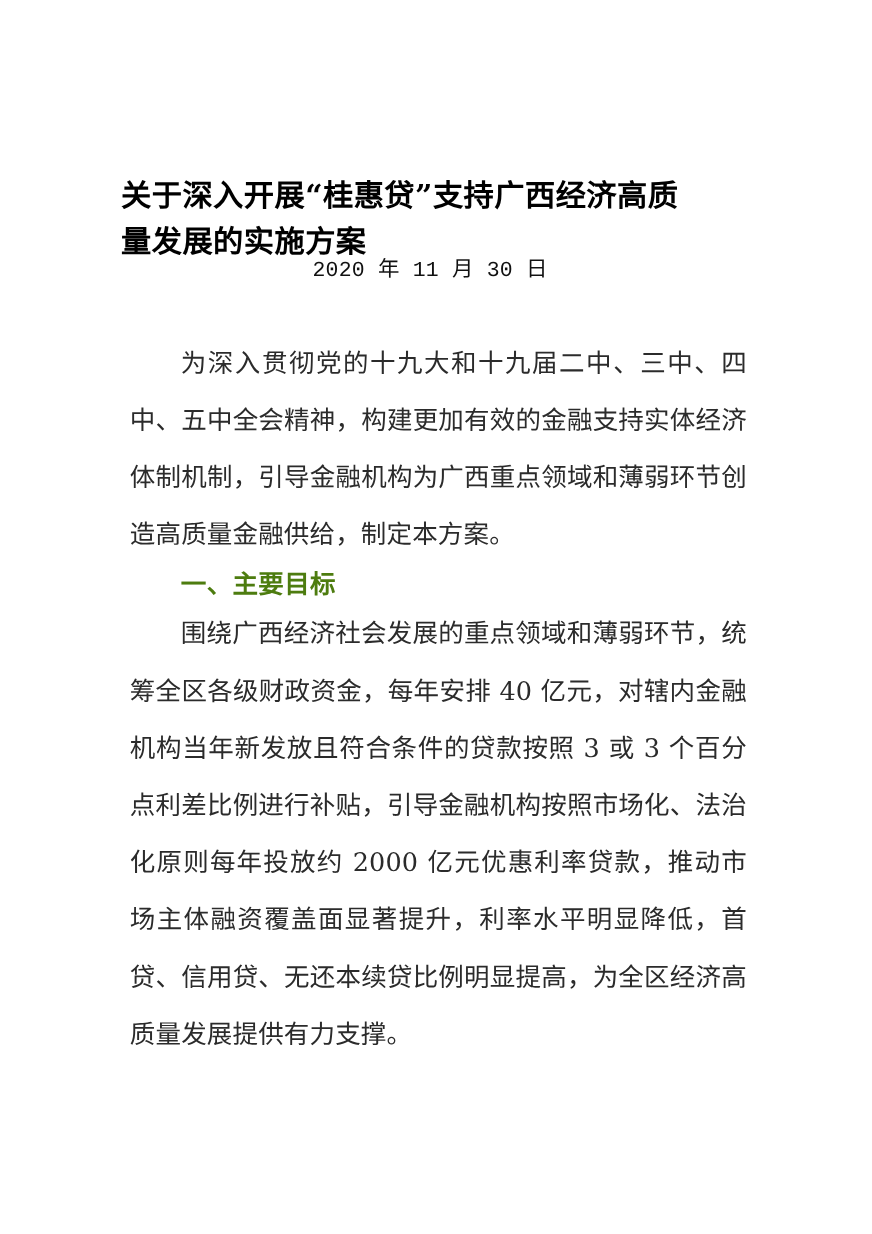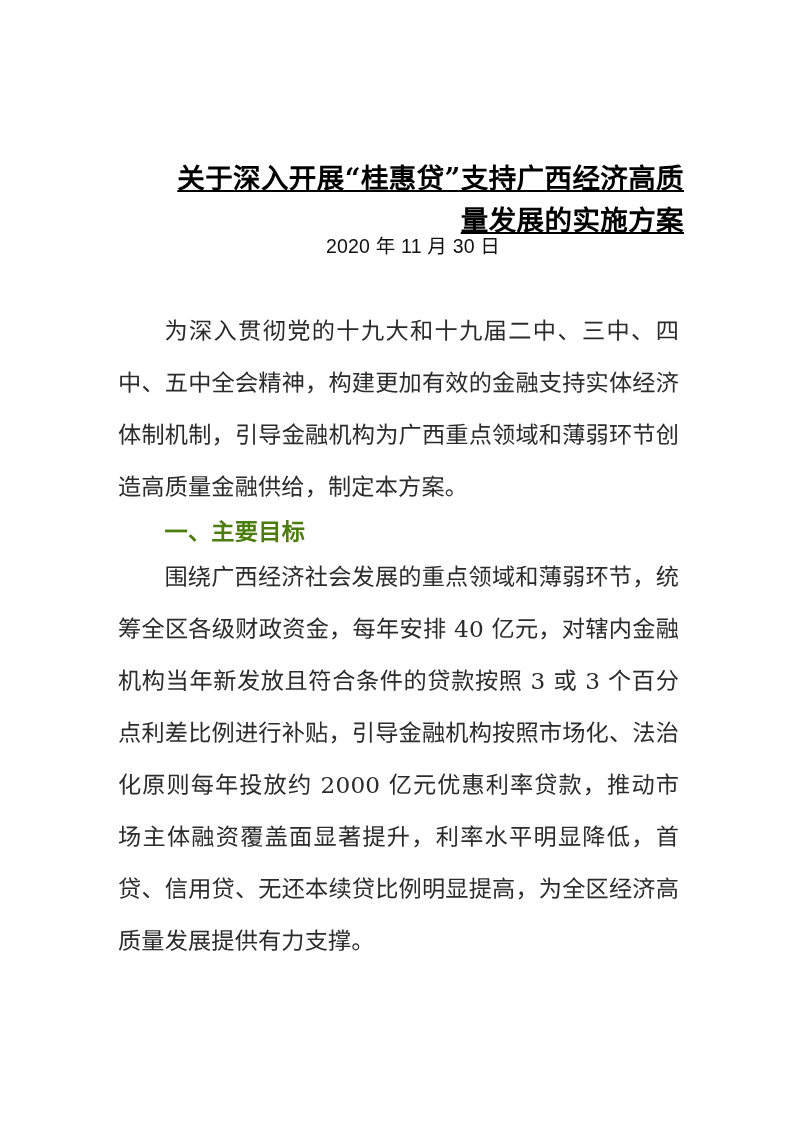--- a/index.html
+++ b/index.html
@@ -19,38 +19,37 @@
     font-family: "DejaVu Serif", "Liberation Serif", serif;
     -webkit-font-smoothing: antialiased;
   }
 
   
   #doc-title {
     position: absolute;
     left: 110px;
     top: 139px;
     width: 574px;
-    text-align: right;
+    text-align: left;
     font-family: "DejaVu Serif", "Liberation Serif", serif;
     font-weight: bold;
     font-size: 27.5px;
     line-height: 42px;
     letter-spacing: 0.4px;
     color: #000000;
     white-space: pre-line;
-    text-decoration: underline;
   }
 
   #doc-date {
     position: absolute;
-    left: 126px;
+    left: 104px;
     top: 233px;
     width: 574px;
     text-align: center;
-    font-family: Liberation Sans, sans-serif;
+    font-family: Liberation Mono, monospace;
     font-weight: normal;
     font-size: 19.5px;
     line-height: 26px;
     letter-spacing: 0.2px;
     color: #111111;
   }
 
   
   #body-block {
     position: absolute;

